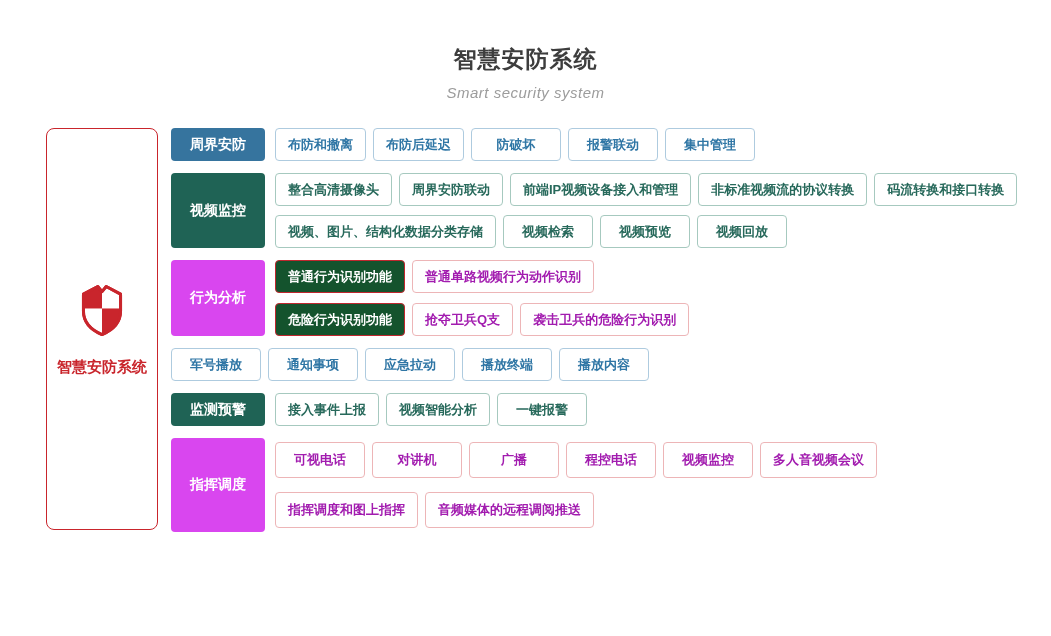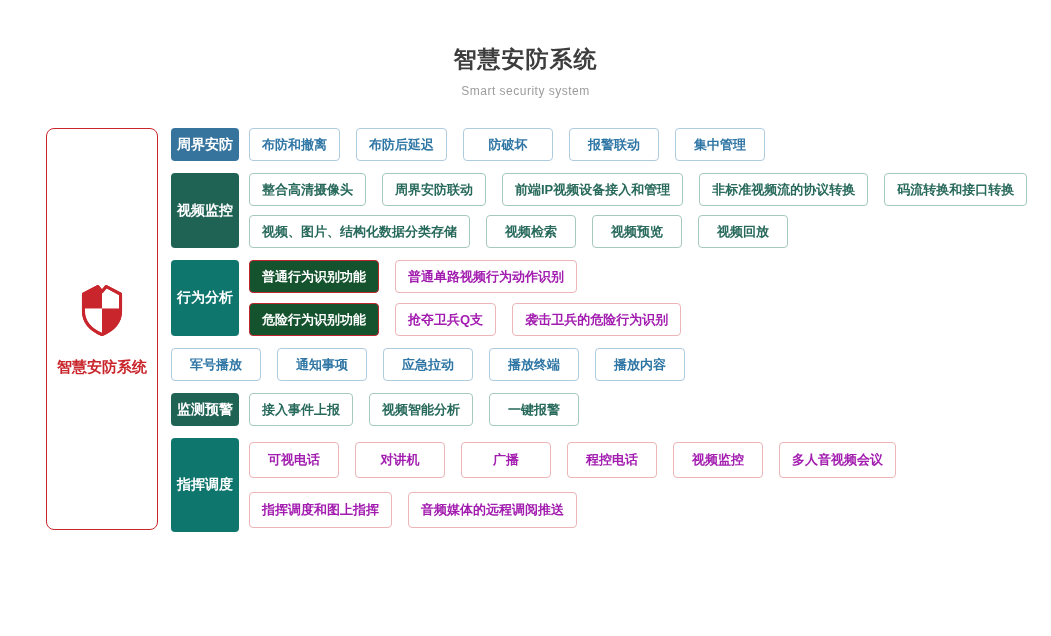--- a/index.html
+++ b/index.html
@@ -3,43 +3,43 @@
 <meta charset="utf-8">
 <style>
   html,body{margin:0;padding:0;background:#ffffff;}
   .canvas{
     position:relative;width:1051px;height:636px;background:#ffffff;overflow:hidden;
     font-family:"Liberation Sans","DejaVu Sans",sans-serif;
   }
   
   .header{position:absolute;left:0;top:44px;width:100%;text-align:center;}
   .page-title{font-size:23px;font-weight:bold;color:#3d3d3d;letter-spacing:1px;}
-  .page-subtitle{margin-top:9px;font-size:12px;color:#9c9c9c;letter-spacing:.5px;}
+  .page-subtitle{margin-top:9px;font-size:15px;color:#9c9c9c;letter-spacing:.5px;font-style:italic;}
   
   .main{position:absolute;left:46px;top:128px;display:flex;gap:13px;align-items:flex-start;}
   
   .root-box{
     box-sizing:border-box;width:112px;height:402px;border:1px solid #c9252c;border-radius:8px;
     background:#fff;display:flex;flex-direction:column;align-items:center;justify-content:center;gap:14px;
   }
   .root-label{font-size:15px;font-weight:bold;color:#c9252c;white-space:nowrap;}
   
   .branches{display:flex;flex-direction:column;gap:12px;}
   .branch{display:flex;gap:10px;align-items:stretch;}
   .branch-label{
-    box-sizing:border-box;width:68px;min-height:33px;border-radius:4px;color:#ffffff;
+    box-sizing:border-box;width:94px;min-height:33px;border-radius:4px;color:#ffffff;
     font-size:14px;font-weight:bold;display:flex;align-items:center;justify-content:center;flex:none;
   }
   .branch-label.blue{background:#36749e;}
   .branch-label.green{background:#1f6355;}
-  .branch-label.red{background:#0f766e;}
+  .branch-label.red{background:#d946ef;}
   .branch-rows{display:flex;flex-direction:column;gap:10px;justify-content:center;}
   .branch:nth-child(2) .branch-rows{gap:9px;}
   .branch:nth-child(6) .branch-rows{gap:14px;padding:4px 0;text-align:center;}
-  .chip-row{display:flex;gap:16px;}
+  .chip-row{display:flex;gap:7px;}
   .chip{
     box-sizing:border-box;min-width:90px;height:33px;padding:0 12px;border-radius:4px;
     border:1px solid;background:#ffffff;display:flex;align-items:center;justify-content:center;
     font-size:13px;font-weight:bold;white-space:nowrap;
   }
   .branch:nth-child(6) .chip{height:36px;}
   .chip.blue{color:#2f76a5;border-color:#aecbdf;}
   .chip.green{color:#27695b;border-color:#a6c9bf;}
   .chip.red{color:#a21caf;border-color:#edb5b7;}
   .chip.red.filled{background:#14532d;border-color:#bf272e;color:#ffffff;}

